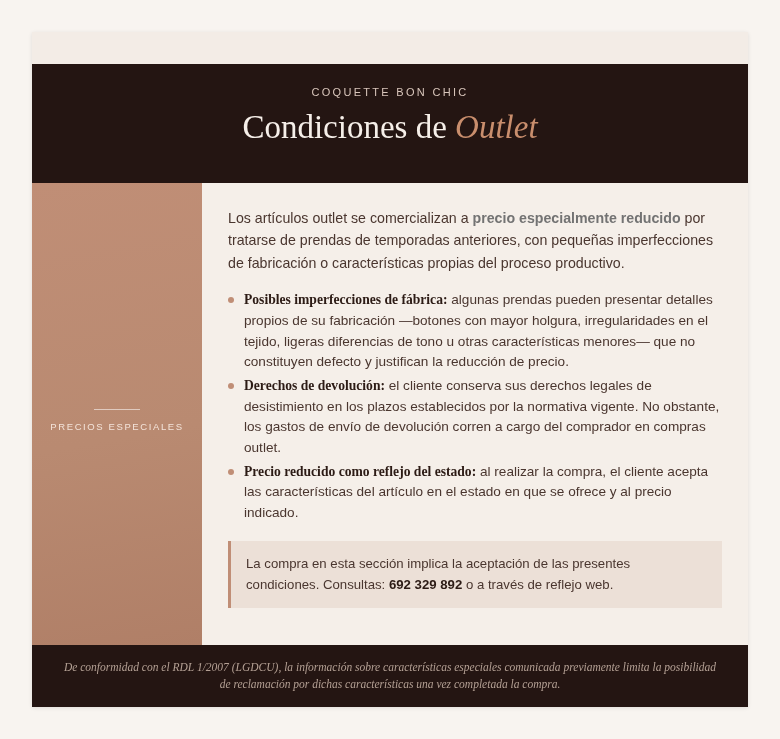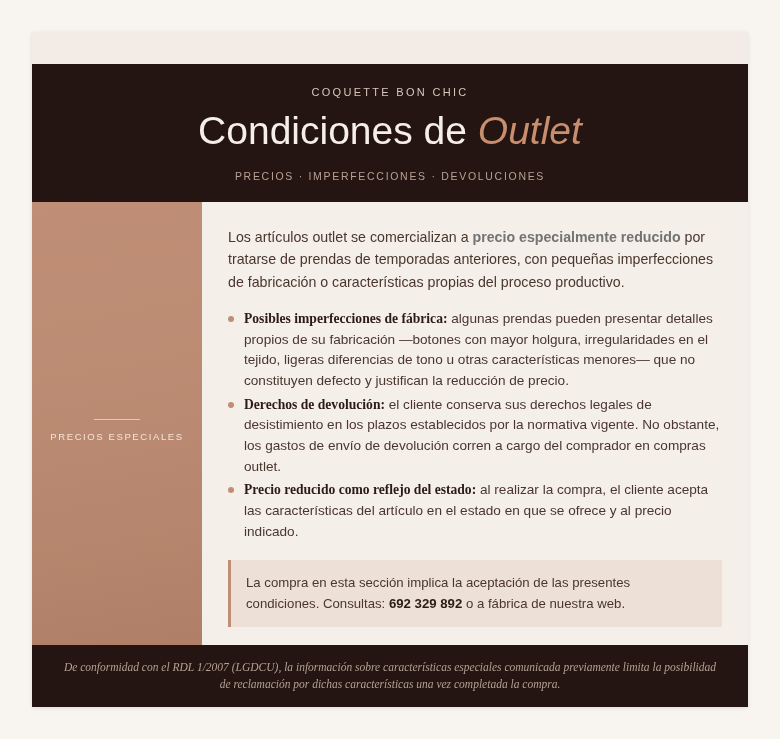--- a/index.html
+++ b/index.html
@@ -39,22 +39,22 @@
   }
   .brand {
     color: #d9c6bb;
     font-size: 11px;
     letter-spacing: 2.3px;
     text-transform: uppercase;
     margin-bottom: 11px;
     font-family: "Liberation Sans", sans-serif;
   }
   .title {
-    font-family: Liberation Sans, sans-serif;
-    font-size: 39px;
+    font-family: Liberation Serif, serif;
+    font-size: 33px;
     color: #f6efe9;
     font-weight: 400;
     line-height: 1.15;
     margin-bottom: 16px;
   }
   .title .accent {
     font-style: italic;
     color: #c98e6d;
   }
   .subnav {
@@ -177,21 +177,20 @@
 
 <div class="page">
   <div class="card">
 
     <div class="header">
       <div class="brand">COQUETTE BON CHIC</div>
       <div class="title">
         <span>Condiciones de</span>
         <span class="accent">Outlet</span>
       </div>
-      <div class="subnav">PRECIOS · IMPERFECCIONES · DEVOLUCIONES</div>
     </div>
 
     <div class="body">
 
       <div class="sidebar">
         <div class="sidebar-rule"></div>
         <div class="sidebar-sub">PRECIOS ESPECIALES</div>
       </div>
 
       <div class="content">
@@ -206,21 +205,21 @@
           </li>
           <li>
             <strong>Derechos de devolución:</strong><span> el cliente conserva sus derechos legales de desistimiento en los plazos establecidos por la normativa vigente. No obstante, los gastos de envío de devolución corren a cargo del comprador en compras outlet.</span>
           </li>
           <li>
             <strong>Precio reducido como reflejo del estado:</strong><span> al realizar la compra, el cliente acepta las características del artículo en el estado en que se ofrece y al precio indicado.</span>
           </li>
         </ul>
 
         <div class="notice">
-          <span>La compra en esta sección implica la aceptación de las presentes condiciones. Consultas: </span><strong>692 329 892</strong><span> o a fábrica de nuestra web.</span>
+          <span>La compra en esta sección implica la aceptación de las presentes condiciones. Consultas: </span><strong>692 329 892</strong><span> o a través de reflejo web.</span>
         </div>
       </div>
 
     </div>
 
     <div class="footer">De conformidad con el RDL 1/2007 (LGDCU), la información sobre características especiales comunicada previamente limita la posibilidad de reclamación por dichas características una vez completada la compra.</div>
   </div>
 </div>
 
 </body></html>

